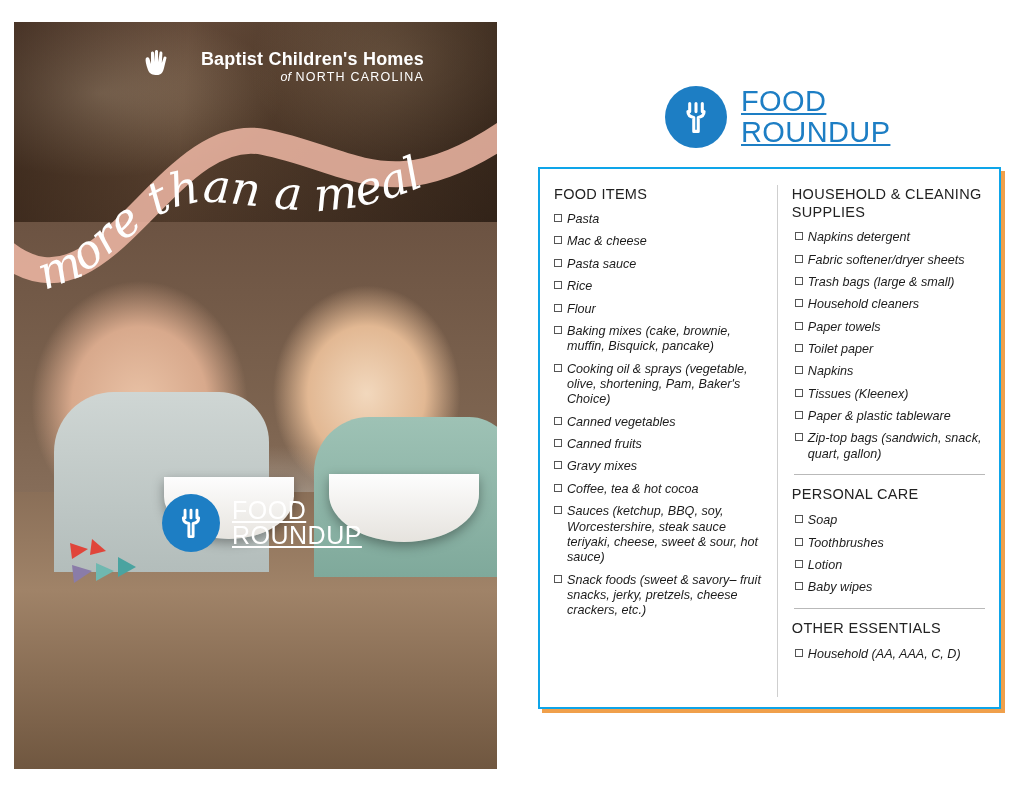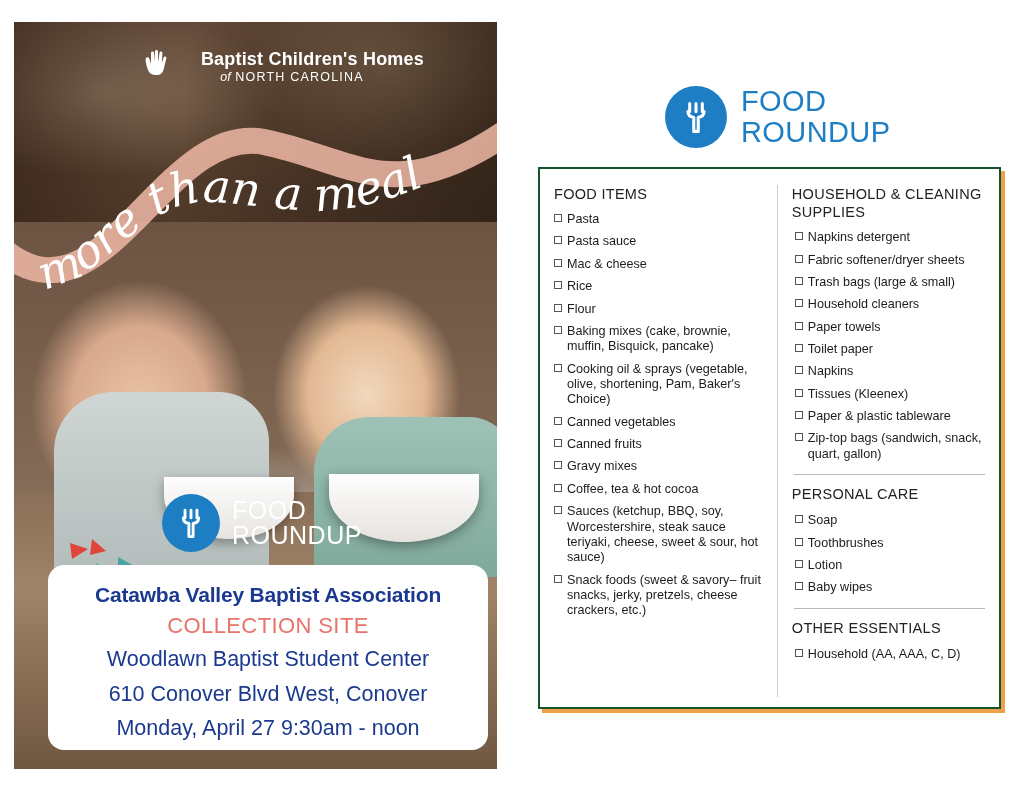--- a/index.html
+++ b/index.html
@@ -99,21 +99,21 @@
     font-weight: bold;
     letter-spacing: .2px;
     margin-left: 24px;
     text-align: right;
     line-height: 1.1;
   }
   #bchLogo .l2 {
     font-size: 12.5px;
     letter-spacing: 1.2px;
     margin-left: 36px;
-    text-align: center;
+    text-align: right;
   }
   #bchLogo .l2 i { font-style: italic; letter-spacing: 0; }
 
   #swoosh {
     position: absolute;
     left: 0; top: 60px;
     width: 483px; height: 240px;
     pointer-events: none;
   }
   #tagline {
@@ -143,20 +143,21 @@
     background: #1d7ec4;
     display: flex;
     align-items: center;
     justify-content: center;
     flex: none;
   }
   .fr-circle svg { display: block; }
   .fr-words {
     line-height: 1.02;
     font-weight: 400;
+    text-decoration: underline;
   }
   #posterBadge .fr-words {
     color: #ffffff;
     font-size: 25px;
     letter-spacing: .5px;
   }
 
   
   #confetti { position:absolute; left: 48px; top: 515px; width: 90px; height: 60px; }
 
@@ -209,21 +210,21 @@
     line-height: 1.06;
   }
 
   #listPanel {
     position: absolute;
     left: 538px;
     top: 167px;
     width: 463px;
     height: 542px;
     background: #ffffff;
-    border: 2px solid #14532d;
+    border: 2px solid #0ea5e9;
     box-sizing: border-box;
     box-shadow: 4px 4px 0 0 #f0a04b;
   }
   #listPanel .cols {
     display: flex;
     height: 100%;
     box-sizing: border-box;
     padding: 16px 10px 10px 14px;
   }
   .col-left {
@@ -241,20 +242,21 @@
     font-size: 14.5px;
     color: #222;
     letter-spacing: .3px;
     margin-bottom: 9px;
     line-height: 1.25;
   }
   ul.items {
     list-style: none;
     margin: 0;
     padding: 0;
+    font-style: italic;
   }
   ul.items li {
     position: relative;
     font-size: 12.6px;
     color: #1c1c1c;
     line-height: 1.22;
     margin-bottom: 7px;
     padding-left: 13px;
   }
   ul.items li .box {
@@ -323,49 +325,42 @@
       <svg viewBox="0 0 40 40" width="34" height="34" aria-hidden="true">
         <path d="M13 5 L13 14 M20 5 L20 14 M27 5 L27 14 M11 14 C11 19 14 20 17.5 20.5 L17.5 36 L22.5 36 L22.5 20.5 C26 20 29 19 29 14" fill="none" stroke="#ffffff" stroke-width="3.4" stroke-linecap="round" stroke-linejoin="round"></path>
       </svg>
     </span>
     <span class="fr-words">
       <div>FOOD</div>
       <div>ROUNDUP</div>
     </span>
   </div>
 
-  <div id="card">
-    <div class="assoc">Catawba Valley Baptist Association</div>
-    <div class="collection">COLLECTION SITE</div>
-    <div class="addr">Woodlawn Baptist Student Center</div>
-    <div class="addr">610 Conover Blvd West, Conover</div>
-    <div class="addr">Monday, April 27   9:30am - noon</div>
-  </div>
 </div>
 
 <div id="frHeader">
   <span class="fr-circle">
     <svg viewBox="0 0 40 40" width="36" height="36" aria-hidden="true">
       <path d="M13 5 L13 14 M20 5 L20 14 M27 5 L27 14 M11 14 C11 19 14 20 17.5 20.5 L17.5 36 L22.5 36 L22.5 20.5 C26 20 29 19 29 14" fill="none" stroke="#ffffff" stroke-width="3.4" stroke-linecap="round" stroke-linejoin="round"></path>
     </svg>
   </span>
   <span class="fr-words">
     <div>FOOD</div>
     <div>ROUNDUP</div>
   </span>
 </div>
 
 <div id="listPanel">
   <div class="cols">
     <div class="col-left">
       <div class="sec-title">FOOD ITEMS</div>
       <ul class="items">
           <li><span class="box"></span><span>Pasta</span></li>
+          <li><span class="box"></span><span>Mac &amp; cheese</span></li>
           <li><span class="box"></span><span>Pasta sauce</span></li>
-          <li><span class="box"></span><span>Mac &amp; cheese</span></li>
           <li><span class="box"></span><span>Rice</span></li>
           <li><span class="box"></span><span>Flour</span></li>
           <li><span class="box"></span><span>Baking mixes (cake, brownie, muffin,  Bisquick, pancake)</span></li>
           <li><span class="box"></span><span>Cooking oil &amp; sprays (vegetable, olive, shortening, Pam, Baker's Choice)</span></li>
           <li><span class="box"></span><span>Canned vegetables</span></li>
           <li><span class="box"></span><span>Canned fruits</span></li>
           <li><span class="box"></span><span>Gravy mixes</span></li>
           <li><span class="box"></span><span>Coffee, tea &amp; hot cocoa</span></li>
           <li><span class="box"></span><span>Sauces (ketchup,  BBQ, soy, Worcestershire, steak sauce teriyaki, cheese, sweet &amp; sour, hot sauce)</span></li>
           <li><span class="box"></span><span>Snack foods (sweet &amp; savory– fruit  snacks, jerky, pretzels, cheese crackers, etc.)</span></li>

